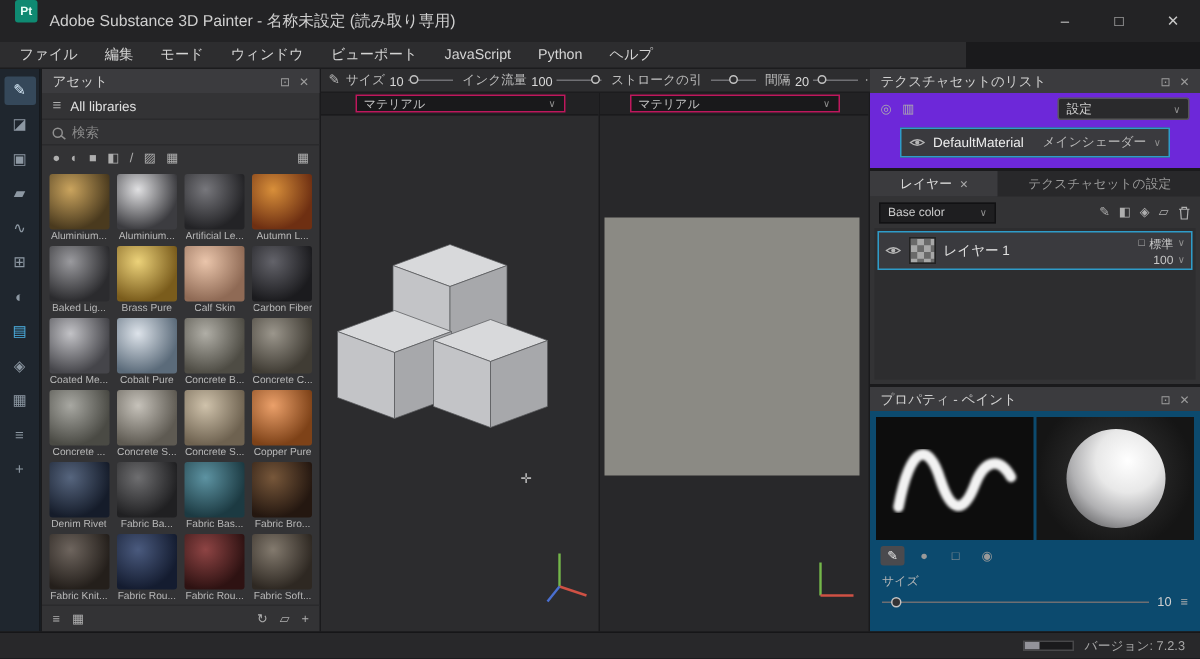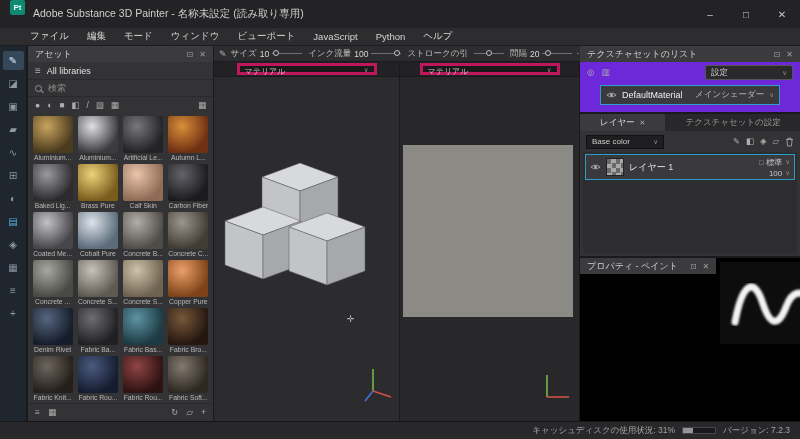--- a/index.html
+++ b/index.html
@@ -6,21 +6,21 @@
 html,body{width:800px;height:439px;overflow:hidden;background:#1a1a1c;font-family:"Liberation Sans","DejaVu Sans",sans-serif}
 .app{position:relative;width:800px;height:439px;background:#1a1a1c}
 .spacer{flex:1}
 
 .titlebar{position:absolute;left:0;top:0;width:800px;height:28px;background:#232325;display:flex;align-items:center}
 .app-badge{width:15px;height:15px;margin:0 8px 13px 10px;border-radius:2px;background:#0f8a72;color:#eafff8;font-size:8px;font-weight:bold;display:flex;align-items:center;justify-content:center;flex:none}
 .title{font-size:10.5px;color:#cfcfcf;white-space:nowrap}
 .win-controls{margin-left:auto;display:flex;height:28px}
 .win-btn{width:36px;height:28px;display:flex;align-items:center;justify-content:center;color:#c8c8c8;font-size:10px}
 
-.menubar{position:absolute;left:0;top:28px;width:800px;height:18px;background:#2d2d2f;display:flex;align-items:center;padding-left:21px;border-bottom:1px solid #1c1c1e}
+.menubar{position:absolute;left:0;top:28px;width:644px;height:18px;background:#2d2d2f;display:flex;align-items:center;padding-left:4px;border-bottom:1px solid #1c1c1e}
 .menu-item{padding:0 9px;font-size:9.5px;color:#d4d4d4;white-space:nowrap}
 
 .toolstrip{position:absolute;left:0;top:46px;width:27px;height:375px;background:#1f262e;border-right:1px solid #15181c;display:flex;flex-direction:column;align-items:center;padding-top:5px;gap:4px}
 .tool-btn{width:21px;height:19px;border-radius:2px;display:flex;align-items:center;justify-content:center;font-size:10px;color:#8d98a3;flex:none}
 .tool-btn.selected{background:#35485a;color:#d9ecfa}
 .tool-btn.accent{color:#4db3e6}
 
 .toolbar{position:absolute;left:214px;top:46px;width:366px;height:16px;background:#2d2d2f;display:flex;align-items:center;padding:0 5px;gap:4px;border-bottom:1px solid #1c1c1e;overflow:hidden}
 .tb-icon{color:#b5b5b5;font-size:9px;flex:none}
 .tb-groups{display:flex;align-items:center;gap:6px}
@@ -50,21 +50,21 @@
 .mat-grid{flex:1;display:grid;grid-template-columns:repeat(4,1fr);padding:3px 3px 0;row-gap:2px;column-gap:2px;overflow:hidden;align-content:start}
 .mat{display:flex;flex-direction:column;align-items:center}
 .mat-thumb{width:40px;height:37px;border-radius:2px;background:radial-gradient(circle at 35% 28%,var(--c1),var(--c2) 72%)}
 .mat-name{font-size:6.8px;color:#b8b8b8;line-height:9px;max-width:43px;white-space:nowrap;overflow:hidden}
 .assets-footer{height:18px;min-height:18px;display:flex;align-items:center;gap:8px;padding:0 7px;border-top:1px solid #2a2a2c}
 .af-icons{display:flex;gap:8px;align-items:center}
 
 .vp3d{position:absolute;left:214px;top:62px;width:185px;height:359px;background:#2c2c2e;overflow:hidden}
 .vp2d{position:absolute;left:400px;top:62px;width:179px;height:359px;background:#28282a;overflow:hidden}
 .vp-head{height:15px;background:#222224;display:flex;align-items:center;justify-content:center;border-bottom:1px solid #1a1a1c}
-.vp-dd{width:140px;height:12px;background:#19191b;border:3px solid #be185d;display:flex;align-items:flex-start;padding:0 5px;gap:4px}
+.vp-dd{width:140px;height:12px;background:#19191b;border:1px solid #be185d;display:flex;align-items:center;padding:0 5px;gap:4px}
 .vp-dd .lbl{font-size:8px;color:#c4c4c4;flex:1}
 .chev{color:#8f8f8f;font-size:6.5px}
 .cubes{position:absolute;left:0;top:15px}
 .cursor3d{position:absolute;left:133px;top:252px;color:#b5b5b5;font-size:9px}
 .gizmo{position:absolute;right:2px;bottom:14px}
 .uv-rect{position:absolute;left:3px;top:83px;width:170px;height:172px;background:#8b8a84}
 .gizmo2d{position:absolute;right:4px;bottom:14px}
 
 .rightcol{position:absolute;left:580px;top:46px;width:220px;height:375px;display:flex;flex-direction:column;gap:2px}
 .tsl{height:66px;background:#6d28d9;display:flex;flex-direction:column}
@@ -84,21 +84,21 @@
 .channel-dd .lbl{font-size:8px;color:#cccccc;flex:1}
 .lt-icons{display:flex;gap:6px;align-items:center}
 .layer-area{flex:1;background:#2d2d2f;margin:0 3px 3px;padding:2px}
 .layer-row{height:26px;border:1px solid #2e9cc9;background:#3a3a3e;display:flex;align-items:center;gap:5px;padding:0 4px}
 .checker{width:18px;height:18px;background:repeating-conic-gradient(#a8a8a8 0% 25%,#6a6a6a 0% 50%) 0 0/9px 9px;border:1px solid #222;flex:none}
 .layer-name{font-size:9px;color:#e0e0e0;flex:1}
 .layer-ctrl{display:flex;flex-direction:column;gap:1px;align-items:flex-end}
 .lc-row{display:flex;align-items:center;gap:3px}
 .sq{color:#b5b5b5;font-size:7px}
 .lc-val{font-size:8px;color:#c8c8c8}
-.props{flex:1;background:#000000;display:flex;}
+.props{flex:1;background:#0c4a6e;display:flex;flex-direction:column}
 .previews{display:flex;gap:2px;padding:4px 4px 2px}
 .stroke-preview{width:105px;height:82px;background:#0d0d0d}
 .sphere-preview{width:105px;height:82px;background:radial-gradient(circle at 50% 45%,#3a3a3a,#151515 75%);display:flex;align-items:center;justify-content:center}
 .sphere{width:66px;height:66px;border-radius:50%;background:radial-gradient(circle at 62% 32%,#ffffff,#e8e8e8 35%,#b0b0b2 62%,#5a5a5c 88%,#3a3a3c)}
 .ptabs{height:16px;min-height:16px;display:flex;align-items:center;gap:5px;padding:0 7px}
 .ptab{width:16px;height:13px;display:flex;align-items:center;justify-content:center;font-size:8.5px;color:#9a9a9a;border-radius:2px}
 .ptab.selected{background:#4a4a4e;color:#e8e8e8}
 .section-bar{height:14px;min-height:14px;background:#3b3b3e;display:flex;align-items:center;padding:0 7px;font-size:8.5px;color:#cfcfcf}
 .size-block{padding:4px 8px 0}
 .size-label{font-size:8px;color:#b8b8b8;margin-bottom:3px}
@@ -496,20 +496,19 @@
             <div class="handle" style="left:5%"></div>
           </div>
           <span class="size-val">10</span>
           <span class="f-icon">≡</span>
         </div>
       </div>
     </div>
   </div>
 
   <div class="statusbar">
-    <span class="status-text">キャッシュディスクの使用状況: 31%</span>
     <span class="cache-bar">
       <span class="cache-fill" style="width: 31%;"></span>
     </span>
     <span class="status-text">バージョン: 7.2.3</span>
   </div>
 
 </div>
 
 </body></html>

